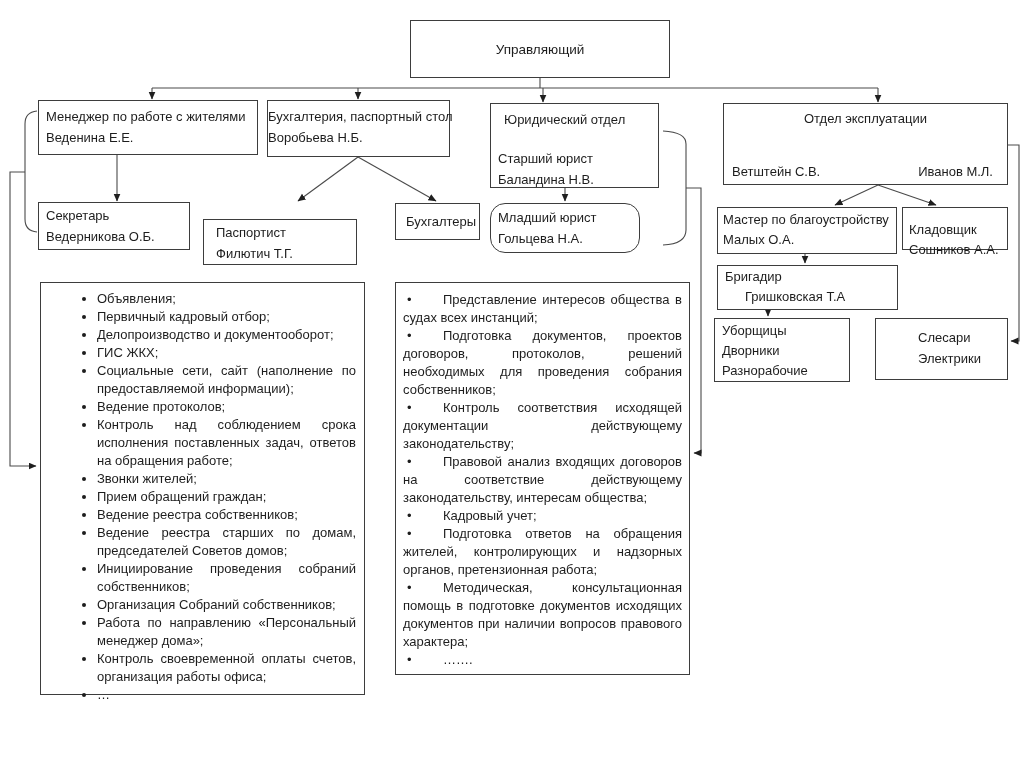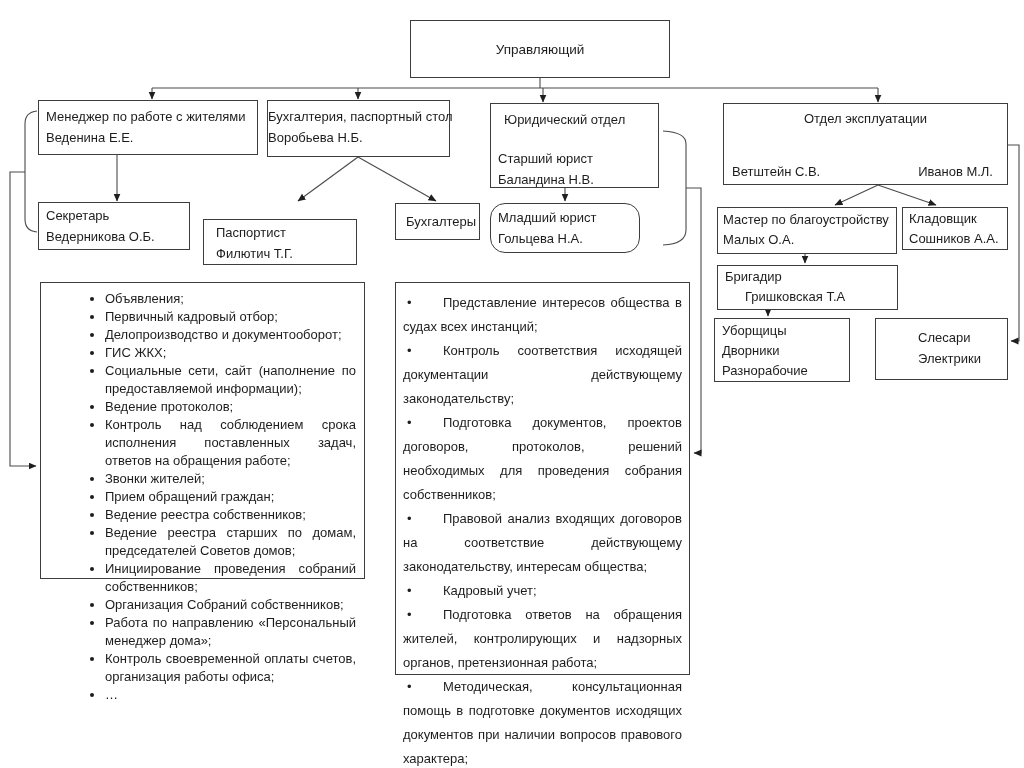--- a/index.html
+++ b/index.html
@@ -22,21 +22,21 @@
   .indent20 { padding-left:20px; }
 
   .duty-box {
     position:absolute; box-sizing:border-box;
     border:1px solid #3d3d3d; background:#fff;
     color:#1d1d1d; font-size:13px;
   }
   ul.duties-left { margin:7px 0 0 0; padding:0 8px 0 56px; }
   ul.duties-left li { text-align:justify; line-height:18px; }
   ul.duties-right { list-style:none; margin:8px 0 0 0; padding:0 7px; }
-  ul.duties-right li { text-align:justify; line-height:24px; }
+  ul.duties-right li { text-align:justify; line-height:18px; }
   ul.duties-right li::before { content:"\2022"; display:inline-block; width:40px; padding-left:4px; box-sizing:border-box; }
 </style>
 </head>
 <body>
 
 <div class="stage">
 
   <svg class="connectors" width="1024" height="768" viewBox="0 0 1024 768">
     <defs>
       <marker id="arw" markerWidth="10" markerHeight="9" refX="7.5" refY="3.5" orient="auto" markerUnits="userSpaceOnUse">
@@ -116,42 +116,42 @@
   <div class="node" style="left:490px; top:203px; width:150px; height:50px; padding-top:3px;border-radius:15px;">
     <div class="ln">Младший юрист</div>
     <div class="ln">Гольцева Н.А.</div>
   </div>
 
   <div class="node" style="left:717px; top:207px; width:180px; height:47px; padding:2px 5px; line-height:20px;">
     <div class="ln">Мастер по благоустройству</div>
     <div class="ln">Малых О.А.</div>
   </div>
 
-  <div class="node" style="left:902px; top:207px; width:106px; height:43px; padding:1px 6px; line-height:20px;">
+  <div class="node" style="left:902px; top:207px; width:106px; height:43px; padding:12px 6px; line-height:20px;">
     <div class="ln">Кладовщик</div>
     <div class="ln">Сошников А.А.</div>
   </div>
 
   <div class="node" style="left:717px; top:265px; width:181px; height:45px; padding-top:1px; line-height:20px;">
     <div class="ln">Бригадир</div>
     <div class="ln indent20">Гришковская Т.А</div>
   </div>
 
   <div class="node" style="left:714px; top:318px; width:136px; height:64px; padding-top:2px; line-height:20px;">
     <div class="ln">Уборщицы</div>
     <div class="ln">Дворники</div>
     <div class="ln">Разнорабочие</div>
   </div>
 
   <div class="node" style="left:875px; top:318px; width:133px; height:62px; padding:8px 0 0 42px;">
     <div class="ln">Слесари</div>
     <div class="ln">Электрики</div>
   </div>
 
-  <div class="duty-box" style="left:40px; top:282px; width:325px; height:297px;padding-left:8px;">
+  <div class="duty-box" style="left:40px; top:282px; width:325px; height:413px;">
     <ul class="duties-left">
         <li>Объявления;</li>
         <li>Первичный кадровый отбор;</li>
         <li>Делопроизводство и документооборот;</li>
         <li>ГИС ЖКХ;</li>
         <li>Социальные сети, сайт (наполнение по предоставляемой информации);</li>
         <li>Ведение протоколов;</li>
         <li>Контроль над соблюдением срока исполнения поставленных задач, ответов на обращения работе;</li>
         <li>Звонки жителей;</li>
         <li>Прием обращений граждан;</li>
@@ -161,22 +161,22 @@
         <li>Организация Собраний собственников;</li>
         <li>Работа по направлению «Персональный менеджер дома»;</li>
         <li>Контроль своевременной оплаты счетов, организация работы офиса;</li>
         <li>…</li>
       </ul>
   </div>
 
   <div class="duty-box" style="left:395px; top:282px; width:295px; height:393px;">
     <ul class="duties-right">
         <li>Представление интересов общества в судах всех инстанций;</li>
+        <li>Подготовка документов, проектов договоров, протоколов, решений необходимых для проведения собрания собственников;</li>
         <li>Контроль соответствия исходящей документации действующему законодательству;</li>
-        <li>Подготовка документов, проектов договоров, протоколов, решений необходимых для проведения собрания собственников;</li>
         <li>Правовой анализ входящих договоров на соответствие действующему законодательству, интересам общества;</li>
         <li>Кадровый учет;</li>
         <li>Подготовка ответов на обращения жителей, контролирующих и надзорных органов, претензионная работа;</li>
         <li>Методическая, консультационная помощь в подготовке документов исходящих документов при наличии вопросов правового характера;</li>
         <li>…….</li>
       </ul>
   </div>
 
 </div>
 

